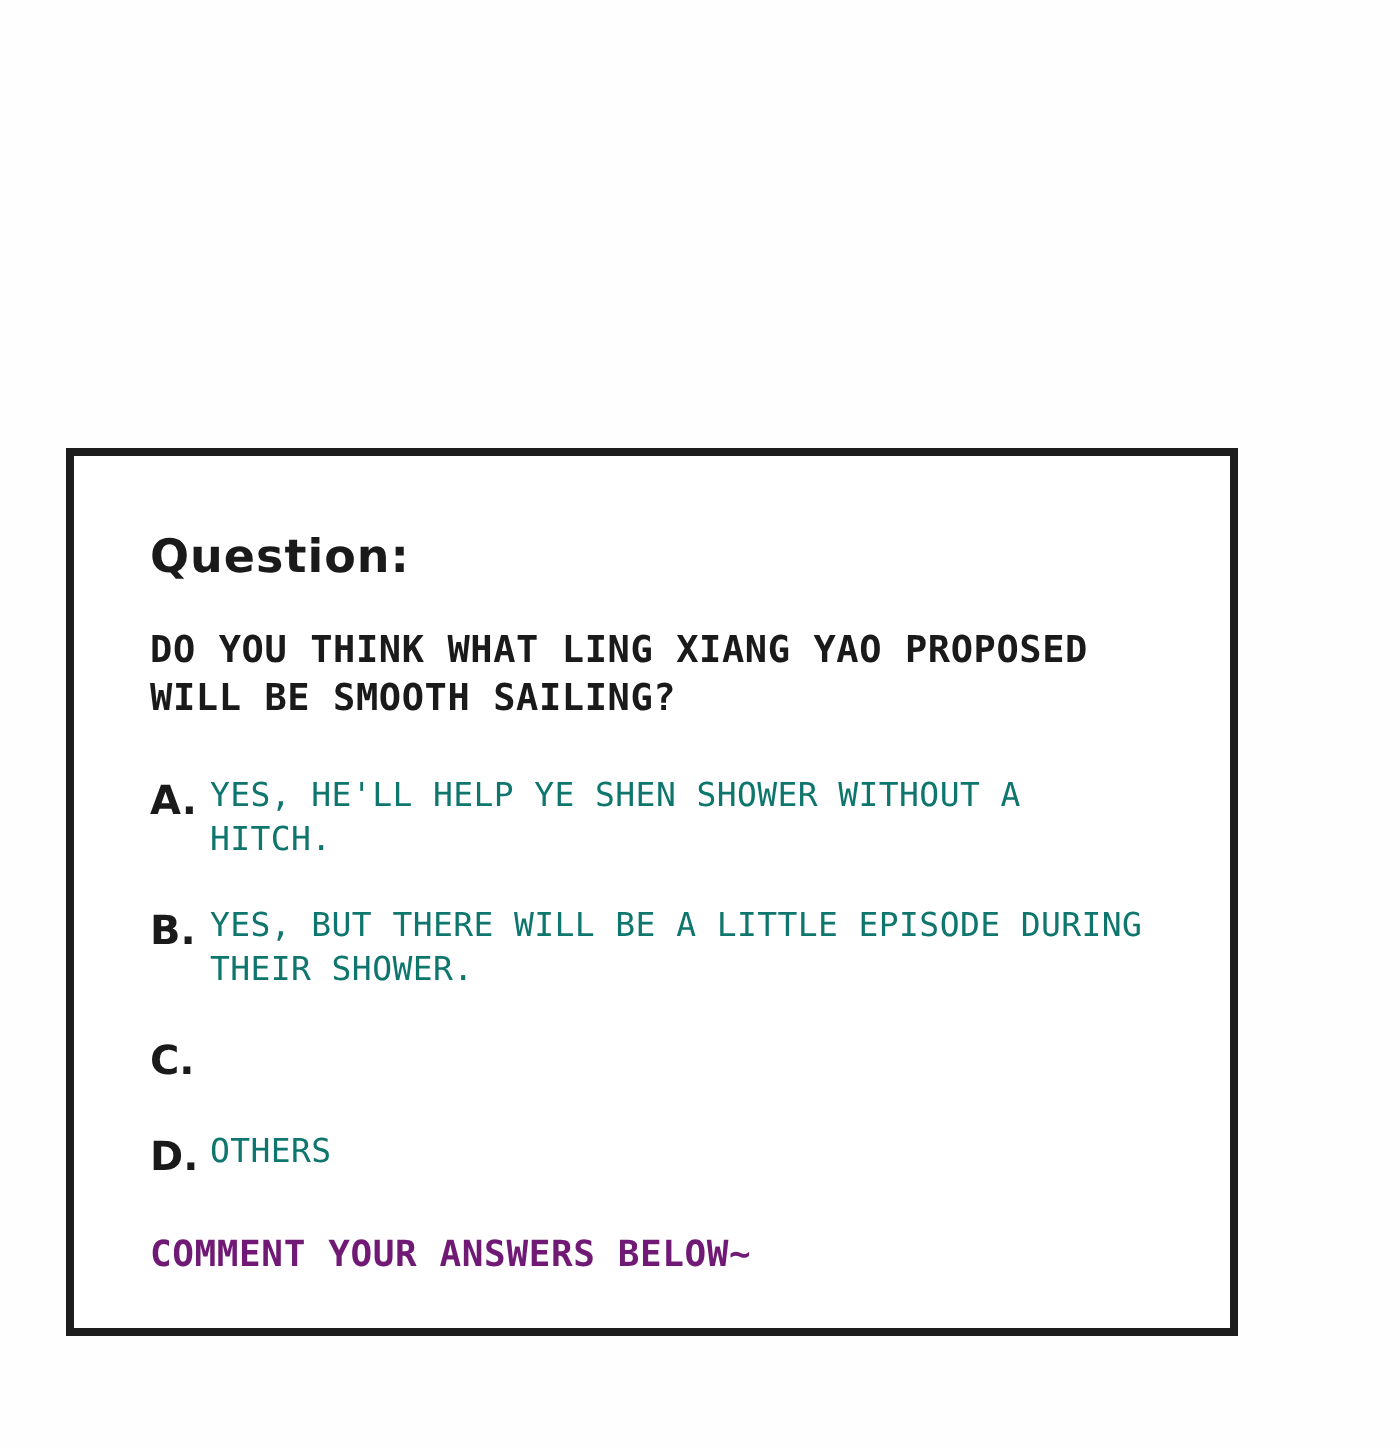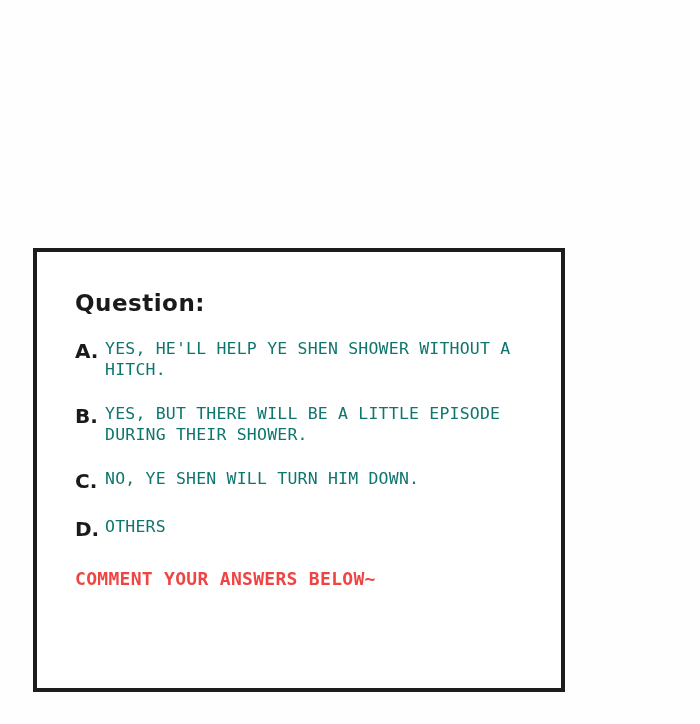--- a/index.html
+++ b/index.html
@@ -16,26 +16,25 @@
   }
   .page {
     position: absolute;
     inset: 0;
     background: #fefefe;
   }
   .question-card {
     position: absolute;
     left: 33px;
     top: 224px;
-    width: 532px;
+    width: 586px;
     height: 444px;
     box-sizing: border-box;
     border: 4px solid #1d1d1d;
     background: #ffffff;
-    margin-top: 24px;
   }
   .card-inner {
     padding: 38px 36px 0 38px;
   }
   .q-heading {
     font-family: "DejaVu Sans", sans-serif;
     font-size: 23px;
     font-weight: 700;
     color: #1a1a1a;
     letter-spacing: 0.5px;
@@ -79,49 +78,49 @@
     color: #0f766e;
     line-height: 1.3;
     letter-spacing: 0.2px;
     text-transform: uppercase;
     max-width: 520px;
   }
   .q-footer {
     font-family: "DejaVu Sans Mono", monospace;
     font-size: 18px;
     font-weight: 600;
-    color: #ef4444;
+    color: #701a75;
     letter-spacing: 0.3px;
     text-transform: uppercase;
     margin-top: 26px;
   }
 </style>
 </head>
 <body>
 
 <div class="page">
 
   <div class="question-card">
     <div class="card-inner">
 
       <div class="q-heading">Question:</div>
 
+      <div class="q-prompt">Do you think what Ling Xiang Yao proposed will be smooth sailing?</div>
 
       <ul class="options">
         <li class="option">
           <span class="option-letter">A.</span>
           <span class="option-text">Yes, he'll help Ye Shen shower without a hitch.</span>
         </li>
         <li class="option">
           <span class="option-letter">B.</span>
           <span class="option-text">Yes, but there will be a little episode during their shower.</span>
         </li>
         <li class="option">
           <span class="option-letter">C.</span>
-          <span class="option-text">No, Ye Shen will turn him down.</span>
         </li>
         <li class="option">
           <span class="option-letter">D.</span>
           <span class="option-text">Others</span>
         </li>
       </ul>
 
       <div class="q-footer">Comment your answers below~</div>
 
     </div>

